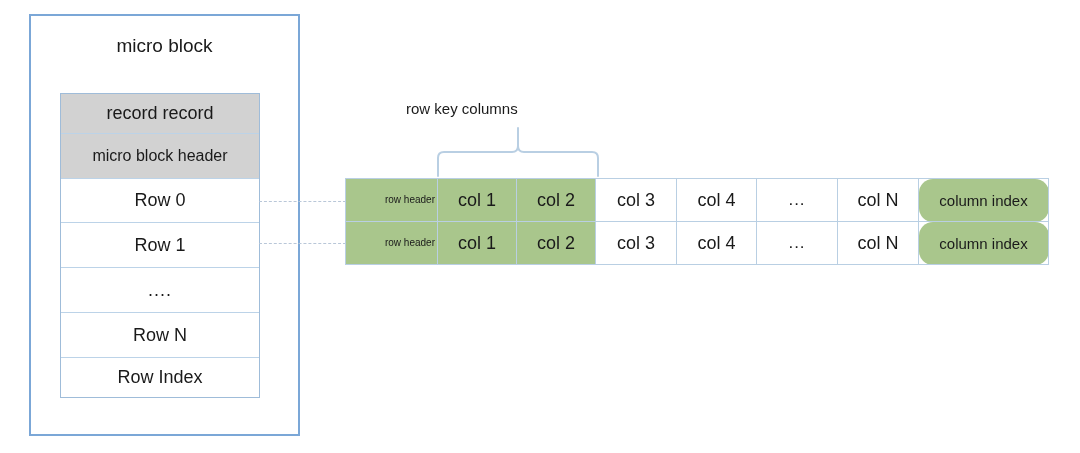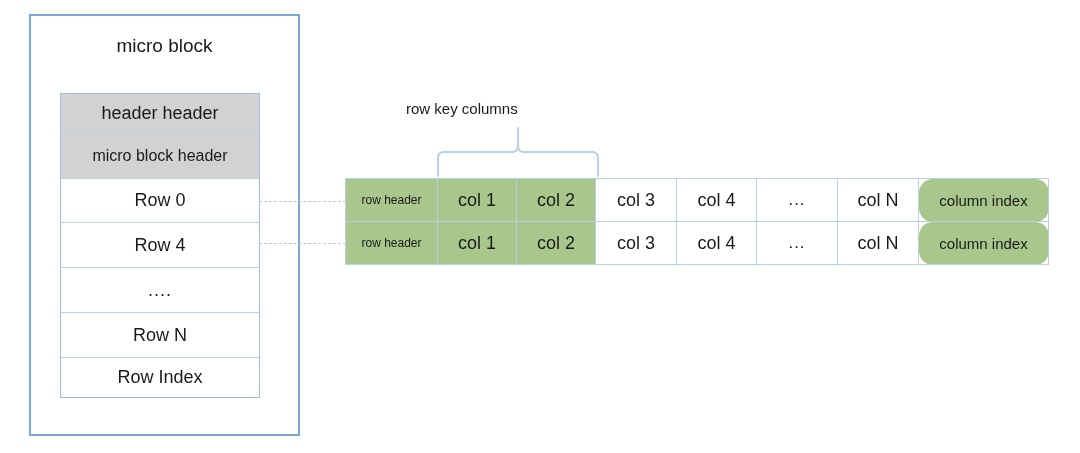--- a/index.html
+++ b/index.html
@@ -113,21 +113,21 @@
     text-align: center;
     vertical-align: middle;
     font-size: 18px;
     color: #1a1a1a;
     height: 43px;
     padding: 0 2px;
     box-sizing: border-box;
     white-space: nowrap;
   }
   #record-table td.green { background: #a9c68c; }
-  #record-table td.tight { font-size: 12px; line-height: 16px; white-space: normal; }
+  #record-table td.tight { font-size: 10px; line-height: 16px; white-space: normal; text-align: right; }
   #record-table td.idx { font-size: 15px; }
   #record-table td.dots { font-size: 17px; letter-spacing: 1px; }
 
   .c-rowheader { width: 92px; }
   .c-col1      { width: 79px; }
   .c-col2      { width: 79px; }
   .c-col3      { width: 81px; }
   .c-col4      { width: 80px; }
   .c-ellipsis  { width: 81px; }
   .c-coln      { width: 81px; }
@@ -137,30 +137,30 @@
 <body>
 
 <div id="canvas">
 
   <div id="micro-block-frame"></div>
 
   <div id="micro-block-title">micro block</div>
 
   <div id="micro-block-rows">
     <div class="mb-row shaded" style="height:40px;">
-      <span>header header</span>
+      <span>record record</span>
     </div>
     <div class="mb-row shaded small" style="height:45px;">
       <span>micro block header</span>
     </div>
     <div class="mb-row" style="height:44px;">
       <span>Row 0</span>
     </div>
     <div class="mb-row" style="height:45px;">
-      <span>Row 4</span>
+      <span>Row 1</span>
     </div>
     <div class="mb-row dots" style="height:45px;">
       <span>....</span>
     </div>
     <div class="mb-row" style="height:45px;">
       <span>Row N</span>
     </div>
     <div class="mb-row" style="height:39px;">
       <span>Row Index</span>
     </div>

